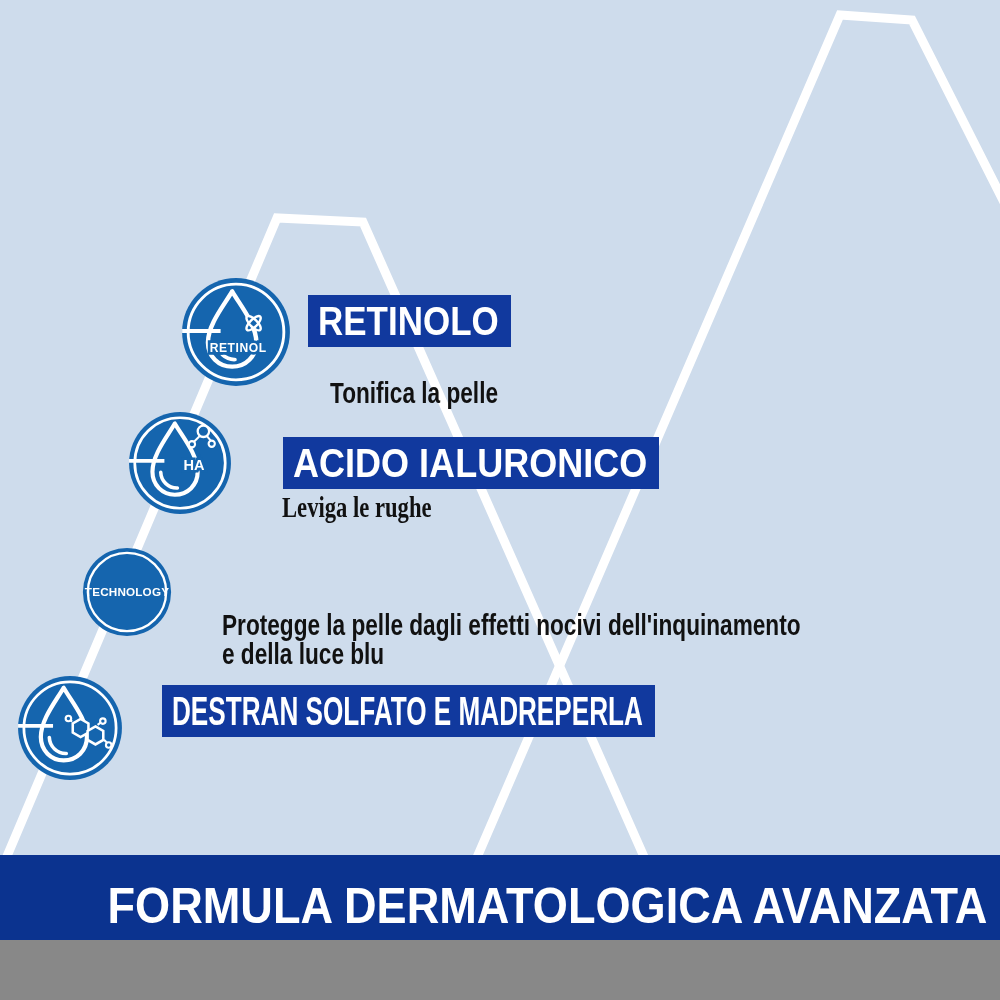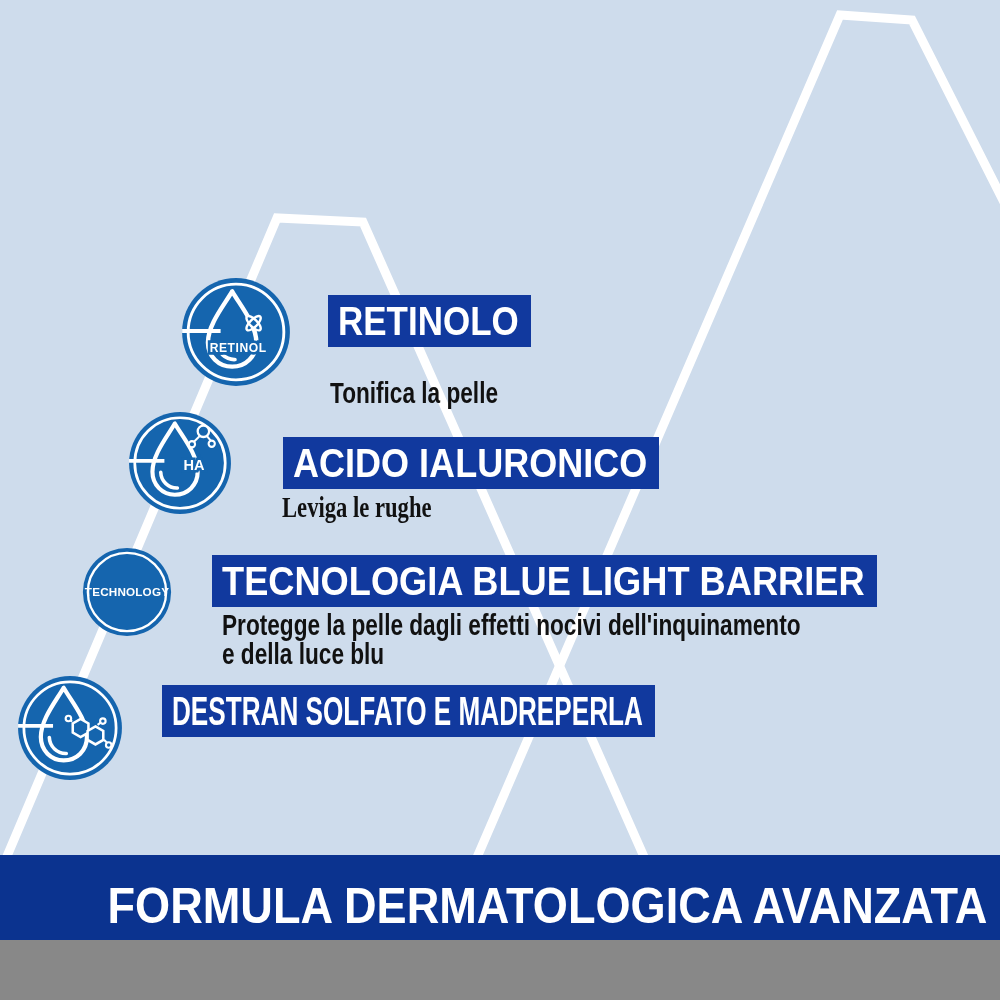--- a/index.html
+++ b/index.html
@@ -54,21 +54,21 @@
     <line x1="1" y1="49" x2="36" y2="49" stroke="#fff" stroke-width="3.6"></line>
     <path d="M46.5 13 C 39 26, 24.5 43, 24.5 59.5 C 24.5 72, 34 81.5, 46.5 81.5 C 59 81.5, 68.5 72, 68.5 59.5 C 68.5 43, 54 26, 46.5 13 Z" fill="none" stroke="#fff" stroke-width="4" stroke-linejoin="round"></path>
     <path d="M33 60 A 15.5 15.5 0 0 0 49 75" fill="none" stroke="#fff" stroke-width="3.4" stroke-linecap="round"></path>
     <g transform="translate(66,42)">
       <ellipse rx="8.5" ry="3.4" transform="rotate(45)" fill="#1565AE" stroke="#fff" stroke-width="2.2"></ellipse>
       <ellipse rx="8.5" ry="3.4" transform="rotate(-45)" fill="none" stroke="#fff" stroke-width="2.2"></ellipse>
     </g>
     <text x="52" y="68" text-anchor="middle" font-size="11" letter-spacing="0.5" stroke="#1565AE" stroke-width="5">RETINOL</text>
     <text x="52" y="68" text-anchor="middle" font-size="11" letter-spacing="0.5" fill="#fff">RETINOL</text>
   </svg>
-  <div class="title-bar" style="left:328px;top:295px;width:203px;align-items:flex-end;">
+  <div class="title-bar" style="left:308px;top:295px;width:203px;align-items:flex-end;">
     <span class="bar-title" style="transform: scaleX(0.874396);">RETINOLO</span>
   </div>
   <div class="subtitle" style="left:330px;top:351px;margin-top:28px;">
     <span class="sub-line">Tonifica la pelle</span>
   </div>
 
   <svg class="icon" style="left:128px;top:411px;" width="104" height="104" viewBox="0 0 100 100">
     <circle cx="50" cy="50" r="49" fill="#1565AE"></circle>
     <circle cx="50" cy="50" r="43.5" fill="none" stroke="#fff" stroke-width="2.6"></circle>
     <line x1="1" y1="48" x2="35" y2="48" stroke="#fff" stroke-width="3.6"></line>
@@ -89,23 +89,20 @@
   </div>
   <div class="subtitle" style="left:282px;top:493px;font-family:Liberation Serif, serif;">
     <span class="sub-line">Leviga le rughe</span>
   </div>
 
   <svg class="icon" style="left:82px;top:547px;" width="90" height="90" viewBox="0 0 100 100">
     <circle cx="50" cy="50" r="49" fill="#1565AE"></circle>
     <circle cx="50" cy="50" r="43.5" fill="none" stroke="#fff" stroke-width="2.6"></circle>
     <text x="50" y="54.5" text-anchor="middle" font-size="13" letter-spacing="0.2" fill="#fff">TECHNOLOGY</text>
   </svg>
-  <div class="title-bar" style="left:212px;top:555px;width:665px;">
-    <span class="bar-title" style="transform: scaleX(0.905634);">TECNOLOGIA BLUE LIGHT BARRIER</span>
-  </div>
   <div class="subtitle" style="left:222px;top:611px;">
     <span class="sub-line">Protegge la pelle dagli effetti nocivi dell'inquinamento</span>
     <span class="sub-line">e della luce blu</span>
   </div>
 
   <svg class="icon" style="left:17px;top:675px;" width="106" height="106" viewBox="0 0 100 100">
     <circle cx="50" cy="50" r="49" fill="#1565AE"></circle>
     <circle cx="50" cy="50" r="43.5" fill="none" stroke="#fff" stroke-width="2.6"></circle>
     <line x1="1" y1="48" x2="34" y2="48" stroke="#fff" stroke-width="3.6"></line>
     <path d="M44 12 C 36.5 25, 22.5 42, 22.5 58.5 C 22.5 71, 32 80.5, 44 80.5 C 56.5 80.5, 66 71, 66 58.5 C 66 42, 51.5 25, 44 12 Z" fill="none" stroke="#fff" stroke-width="4" stroke-linejoin="round"></path>

